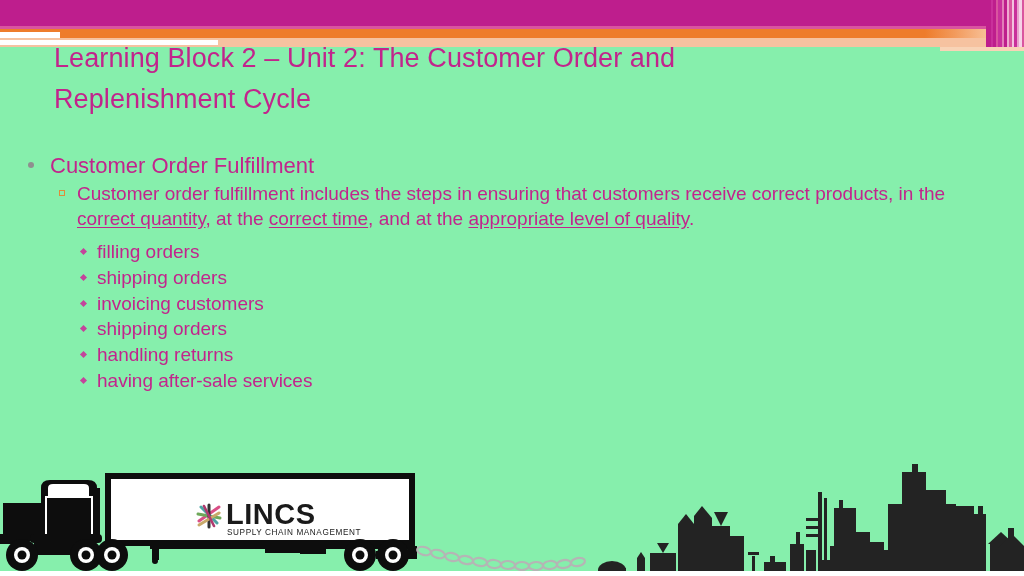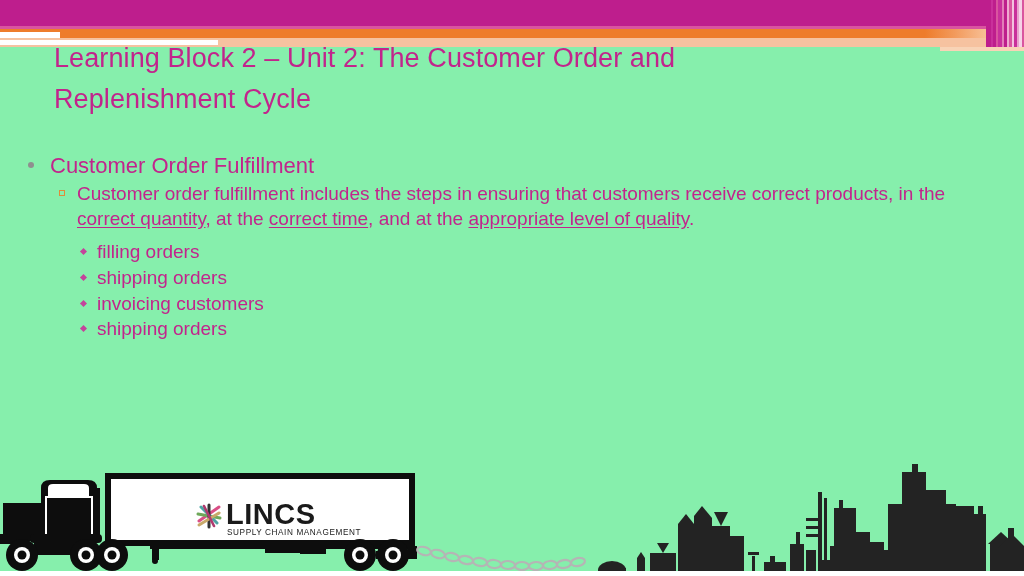--- a/index.html
+++ b/index.html
@@ -210,20 +210,22 @@
     <div class="lvl2">
       <span class="marker"></span>
       <span id="lvl2-text"><span>Customer order fulfillment includes the steps in ensuring that customers receive correct products, in the </span><u>correct quantity</u><span>, at the </span><u>correct time</u><span>, and at the </span><u>appropriate level of quality</u><span>.</span></span>
     </div>
 
     <div class="lvl3wrap" id="lvl3-list">
         <div class="lvl3"><span class="marker"></span><span>filling orders</span></div>
         <div class="lvl3"><span class="marker"></span><span>shipping orders</span></div>
         <div class="lvl3"><span class="marker"></span><span>invoicing customers</span></div>
         <div class="lvl3"><span class="marker"></span><span>shipping orders</span></div>
+        <div class="lvl3"><span class="marker"></span><span>handling returns</span></div>
+        <div class="lvl3"><span class="marker"></span><span>having after-sale services</span></div>
       </div>
 
   </div>
 
   <div class="graphics">
     <svg width="1024" height="136" viewBox="0 0 1024 136" xmlns="http://www.w3.org/2000/svg">
 
       <g>
 
         <rect x="105" y="25" width="310" height="73" fill="#0D0D0D"></rect>

